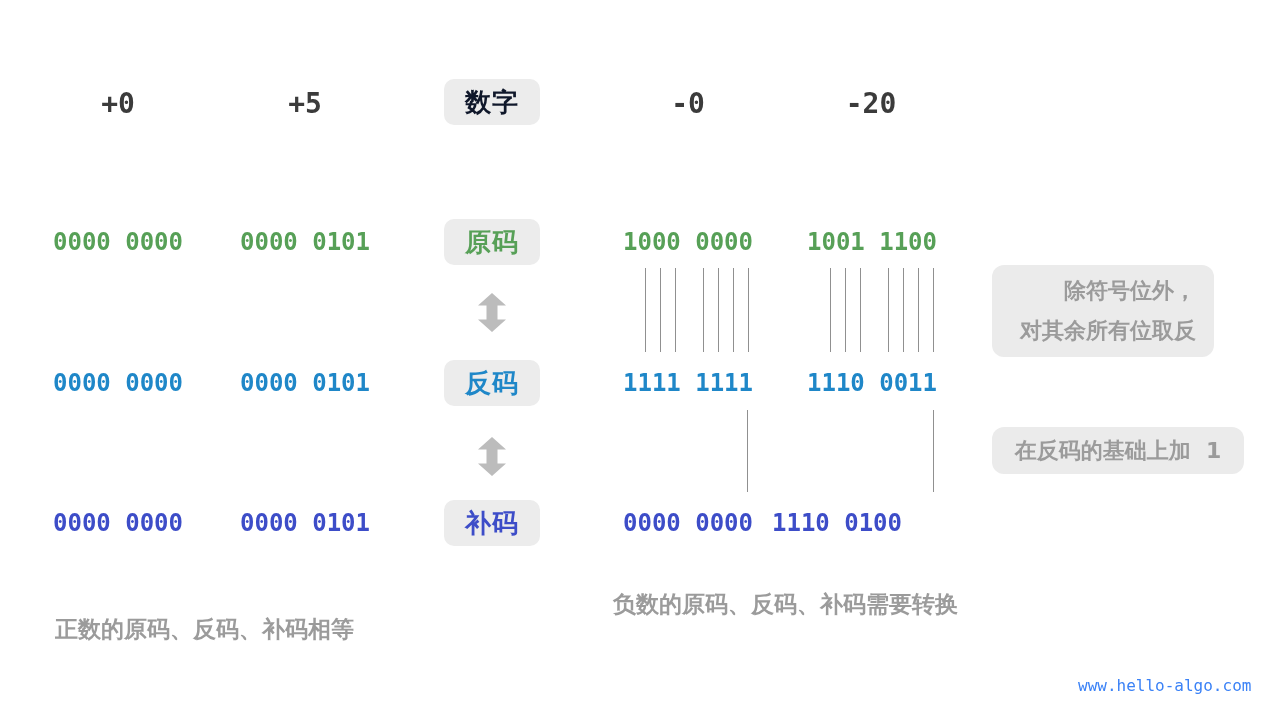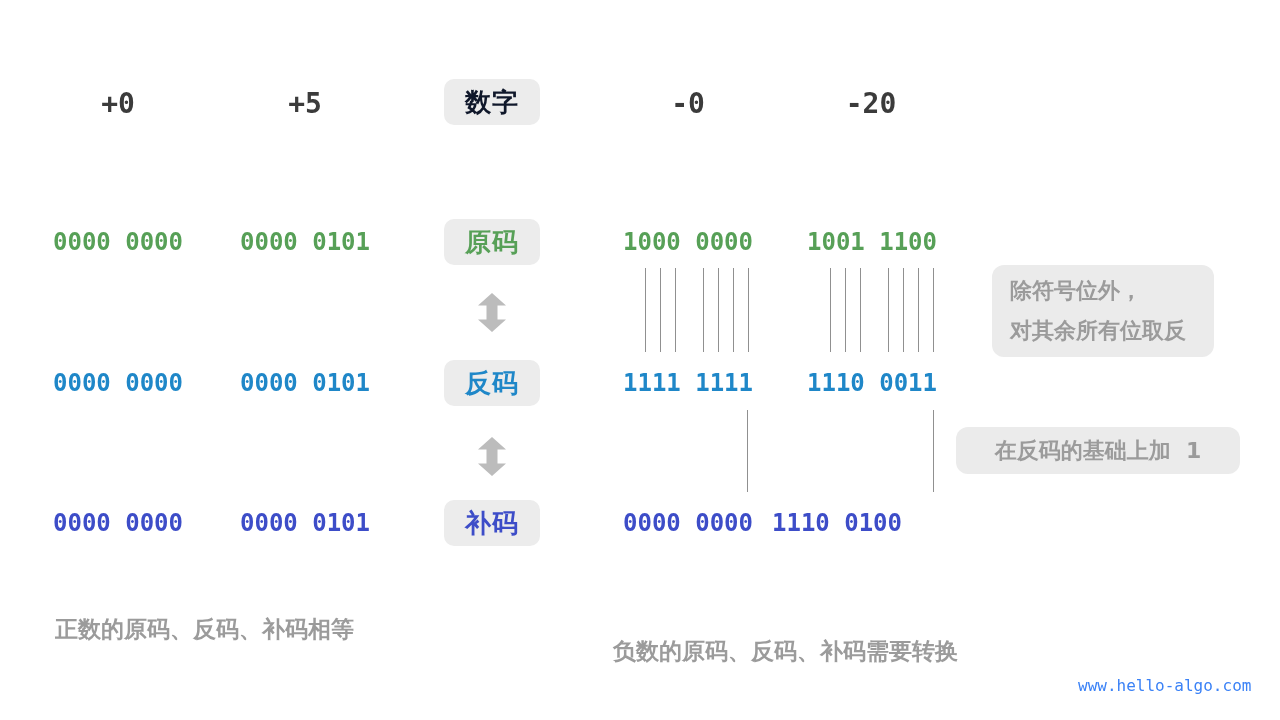--- a/index.html
+++ b/index.html
@@ -26,21 +26,21 @@
   .label-box{
     position:absolute;width:96px;height:46px;background:#ececec;border-radius:10px;
     display:flex;align-items:center;justify-content:center;
     font-size:26px;font-weight:bold;letter-spacing:1px;
   }
 
   .annotation{
     position:absolute;background:#ebebeb;border-radius:12px;
     color:#9b9b9b;font-size:22px;font-weight:bold;white-space:pre;
     display:flex;flex-direction:column;justify-content:center;
-    padding:0 18px;box-sizing:border-box;line-height:40px;
+    padding:0 18px;box-sizing:border-box;line-height:40px;align-items:flex-end;
   }
 
   .caption{
     position:absolute;color:#9b9b9b;font-size:23px;font-weight:bold;white-space:nowrap;text-align:center;
   }
 
   .bit-line{position:absolute;width:1px;background:#909090;}
 
   .arrow{position:absolute;transform:translateX(-50%);}
 
@@ -101,20 +101,20 @@
       <div class="bit-line" style="left: 918px; top: 268px; height: 84px;"></div>
       <div class="bit-line" style="left: 933px; top: 268px; height: 84px;"></div>
       <div class="bit-line" style="left: 747px; top: 410px; height: 82px;"></div>
       <div class="bit-line" style="left: 933px; top: 410px; height: 82px;"></div>
     </div>
 
   <div class="annotation" style="left:992px;top:265px;width:222px;height:92px">
     <span>除符号位外，</span>
     <span>对其余所有位取反</span>
   </div>
-  <div class="annotation" style="left:956px;top:427px;width:284px;height:47px;align-items:center;flex-direction:row;justify-content:center">在反码的基础上加  1</div>
+  <div class="annotation" style="left:992px;top:427px;width:252px;height:47px;align-items:center;flex-direction:row;justify-content:center">在反码的基础上加  1</div>
 
   <div class="caption" style="left:55px;top:614px">正数的原码、反码、补码相等</div>
-  <div class="caption" style="left:613px;top:636px">负数的原码、反码、补码需要转换</div>
+  <div class="caption" style="left:613px;top:589px">负数的原码、反码、补码需要转换</div>
 
   <div class="watermark" style="left:1078px;top:676px">www.hello-algo.com</div>
 
 </div>
 
 </body></html>

